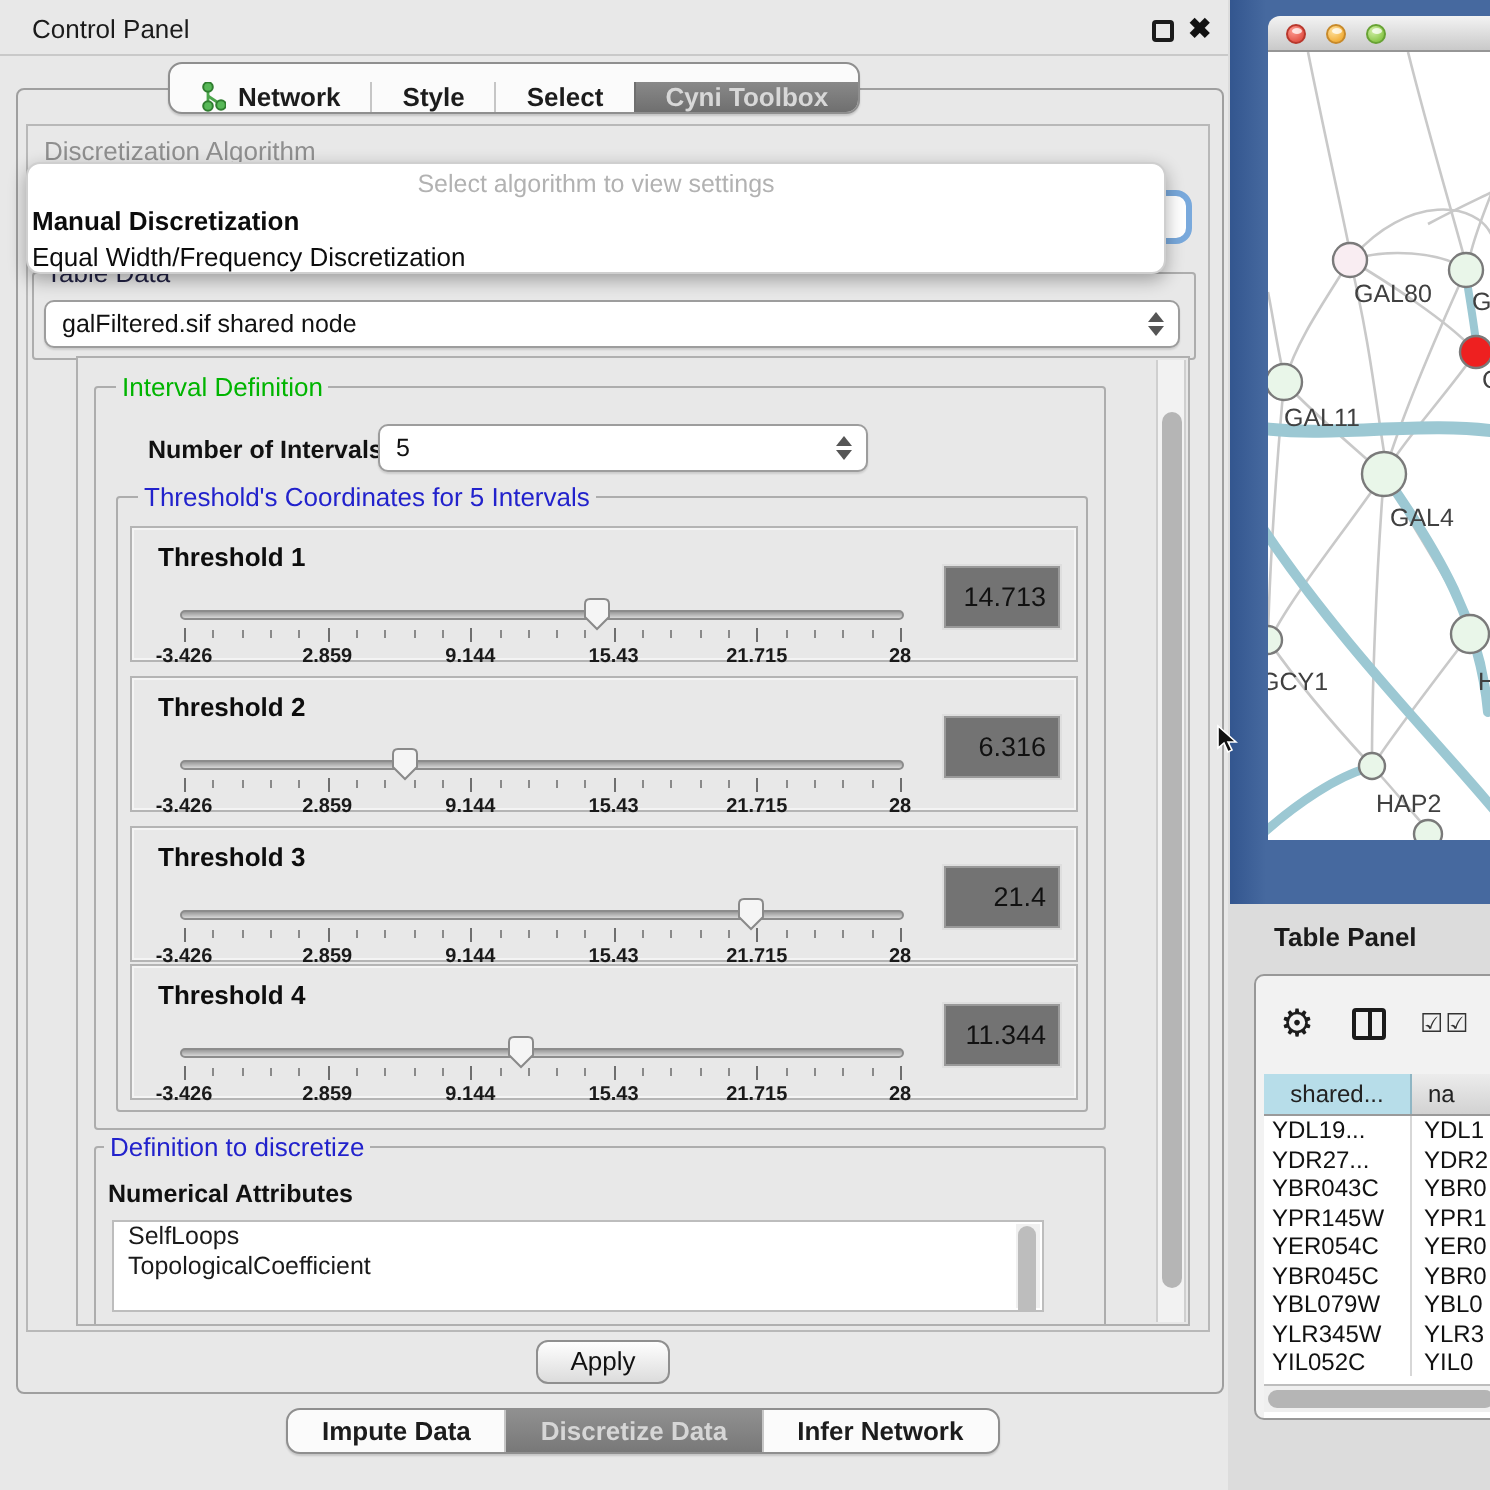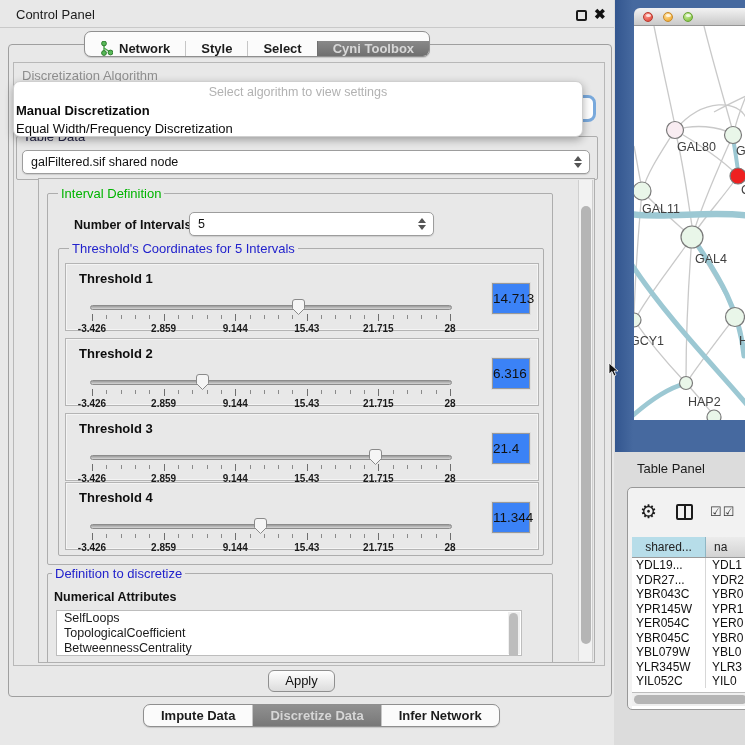--- a/index.html
+++ b/index.html
@@ -69,23 +69,23 @@
   .th-label { position:absolute; left:13px; top:7px; font-size:13px; font-weight:bold; color:#0d0d0d; }
   .slider { position:absolute; left:24px; top:34px; width:362px; height:32px; }
   .track { position:absolute; left:0; top:7px; width:362px; height:5px;
            background:linear-gradient(#9a9a9a,#d6d6d6); border:1px solid #8c8c8c; border-radius:3px; }
   .sthumb { position:absolute; top:0px; }
   .ticks { position:absolute; left:2px; right:2px; top:16px; height:8px; }
   .tick { position:absolute; top:1px; width:1px; height:4px; background:#8a8a8a; }
   .tick.major { top:0; height:7px; background:#6e6e6e; }
   .ticklabels { position:absolute; left:2px; right:2px; top:25px; height:10px; }
   .ticklabel { position:absolute; transform:translateX(-50%); font-size:10px; font-weight:bold; color:#1a1a1a; white-space:nowrap; }
-  .valuebox { position:absolute; right:8px; top:19px; width:38px; height:31px; background:#3b82f6;
+  .valuebox { position:absolute; right:8px; top:19px; width:58px; height:31px; background:#737373;
               border:1px solid #999; box-shadow:0 0 0 1px #dedede; font-size:13.5px; color:#111;
-              text-align:left; line-height:30px; padding-right:6px; }
+              text-align:right; line-height:30px; padding-right:6px; }
 
   
   .attr-sub { position:absolute; left:8px; top:26px; font-size:12.5px; font-weight:bold; color:#111; }
   .listbox { position:absolute; left:8px; top:44px; width:466px; height:46px; background:#fff;
              border:1px solid #bdbdbd; overflow:hidden; }
   .listbox .row { height:15px; line-height:15px; padding-left:7px; font-size:12.5px; color:#1a1a1a; white-space:nowrap; }
   .list-scroll { position:absolute; right:1px; top:1px; width:12px; bottom:1px; background:#f0f0f0; }
   .list-scroll .thumb { position:absolute; left:1px; top:1px; width:9px; height:60px; background:#bdbdbd; border-radius:5px; }
 
   .apply-btn { position:absolute; left:268px; top:670px; width:67px; height:22px;
@@ -102,21 +102,21 @@
   
   .right { position:absolute; left:614px; top:0; width:131px; height:745px; background:#dcdcdc; }
   .net-frame { position:absolute; left:1px; top:0; width:130px; height:452px;
                background:linear-gradient(90deg,#33568f,#46699f 18px,#46699f); }
   .net-titlebar { position:absolute; left:19px; top:8px; width:112px; height:18px;
                   background:linear-gradient(#f3f3f3,#c9c9c9); border-bottom:1px solid #969696; border-radius:6px 0 0 0; }
   .light { position:absolute; top:4px; width:10px; height:10px; border-radius:50%; }
   .light i { position:absolute; left:2px; top:1px; width:5px; height:3px; border-radius:50%; background:rgba(255,255,255,.75); }
   .net-canvas { position:absolute; left:19px; top:26px; width:112px; height:394px; background:#fff; overflow:hidden; }
 
-  .tp-title { position:absolute; left:23px; top:461px; font-size:13px; color:#1b1b1b; }
+  .tp-title { position:absolute; left:23px; top:461px; font-size:13px; color:#1b1b1b;font-weight:bold; }
   .tp-panel { position:absolute; left:13px; top:487px; width:125px; height:223px;
               background:#f2f2f2; border:1px solid #989898; border-radius:5px 0 0 5px; overflow:hidden; }
   .tp-toolbar { position:absolute; left:0; top:0; width:100%; height:48px; }
   .gear { position:absolute; left:12px; top:12px; font-size:19px; color:#1c1c1c; }
   .split-icon { position:absolute; left:48px; top:16px; width:17px; height:16px; border:2px solid #1c1c1c; border-radius:2px; }
   .split-icon::after { content:""; position:absolute; left:5.5px; top:0; width:2px; height:12px; background:#1c1c1c; }
   .checks { position:absolute; left:82px; top:16px; font-size:13px; color:#333; letter-spacing:1px; }
   .tp-table { position:absolute; left:4px; top:49px; right:0; bottom:0; background:#fff; }
   .tp-head { display:flex; height:21px; font-size:12px; color:#222; border-bottom:1px solid #9a9a9a; }
   .tp-head .c1 { width:74px; background:#b7dde9; border-right:1px solid #8fb6c4; text-align:center; line-height:21px; }
@@ -386,21 +386,20 @@
         </div>
       </div>
 
       <div class="gbox" style="left:8px; top:394px; width:506px; height:120px;">
         <span class="group-title" style="left:4px; top:-7px; color:#2222cc;">Definition to discretize</span>
         <span class="attr-sub" style="left:6px; top:16px;">Numerical Attributes</span>
         <div class="listbox" style="left:8px; top:36px;">
           <div id="attr-items">
               <div class="row">SelfLoops</div>
               <div class="row">TopologicalCoefficient</div>
-              <div class="row">BetweennessCentrality</div>
             </div>
           <div class="list-scroll">
               <div class="thumb"></div>
             </div>
         </div>
       </div>
     </div>
 
     <div class="vscroll">
       <div class="thumb"></div>

